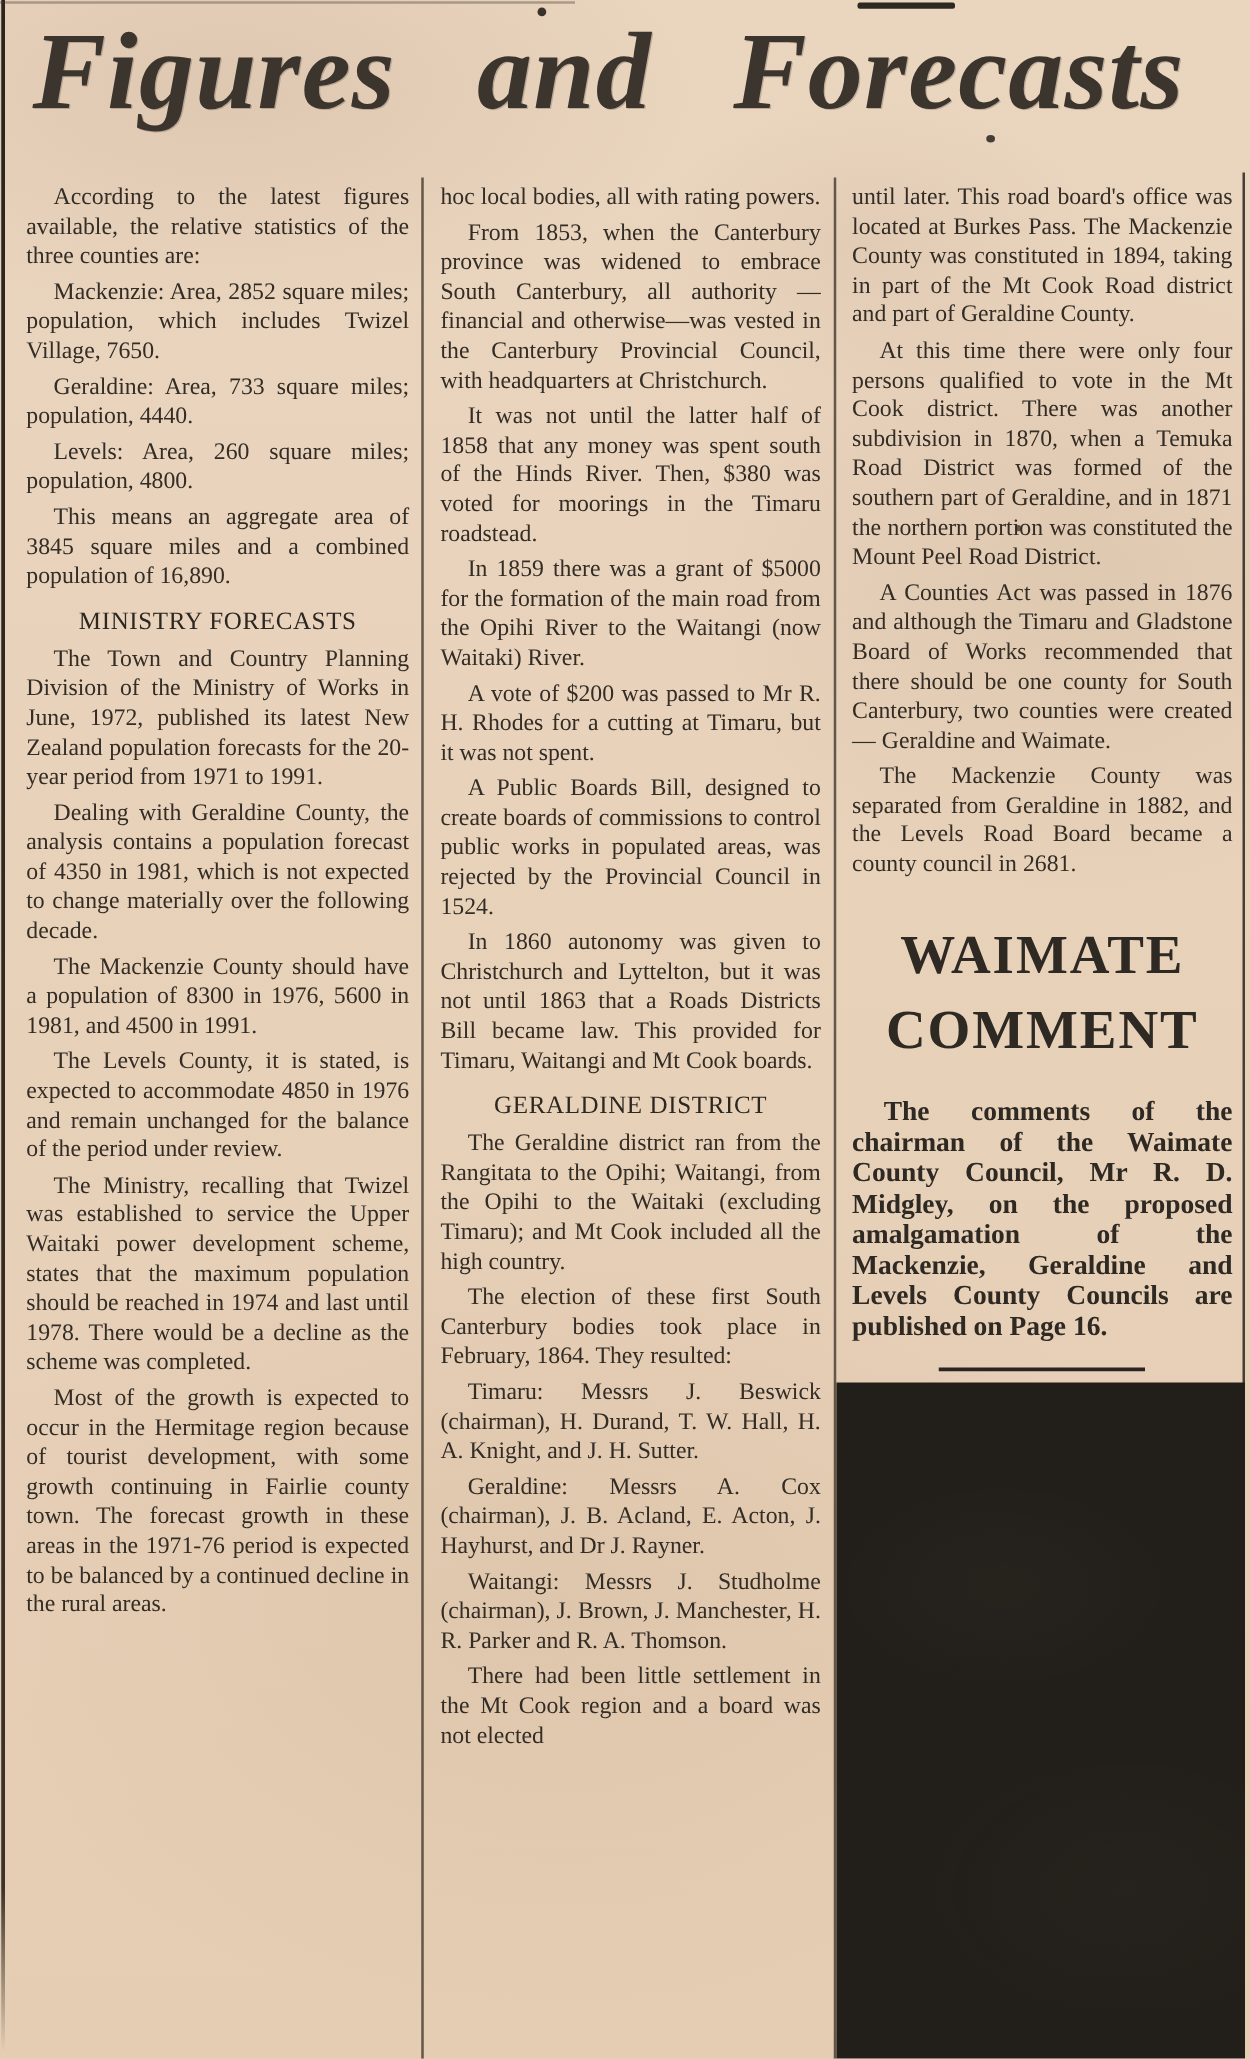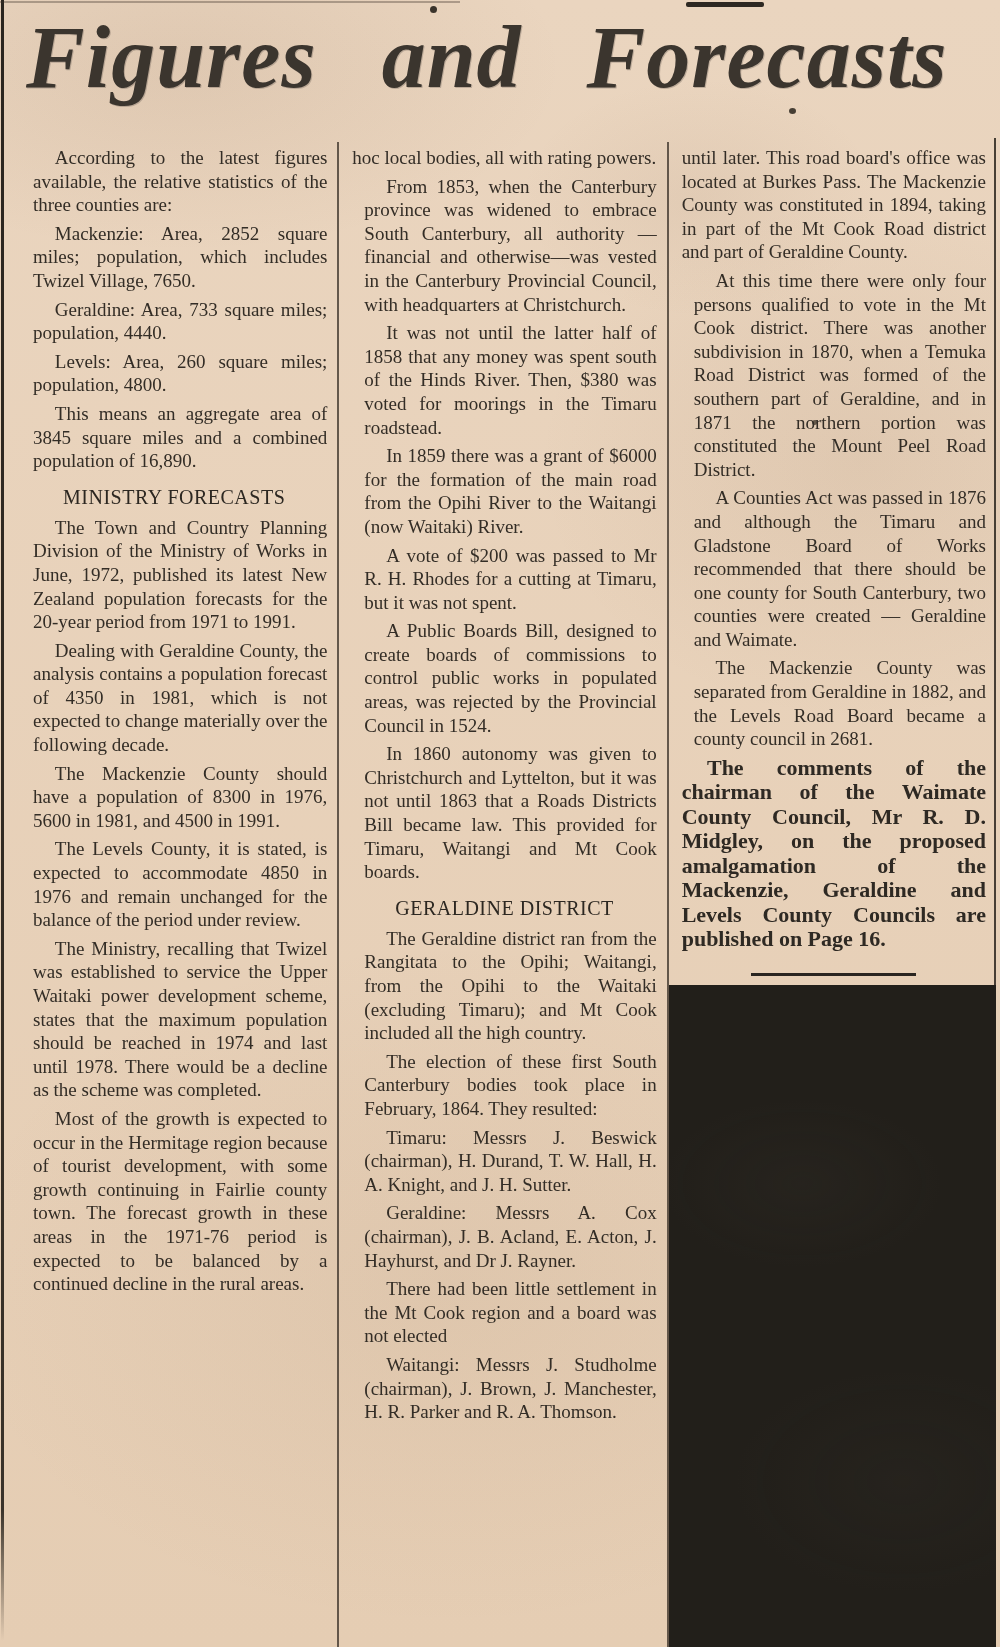--- a/index.html
+++ b/index.html
@@ -64,21 +64,21 @@
     overflow:hidden;
   }
   .col + .col{ border-left:2px solid rgba(48,40,32,0.72); }
 
   .col p{
     font-size:19px; line-height:23.6px;
     text-align:justify;
     margin:0 0 5px 0;
     color:#332d26;
   }
-  .col p.para{ text-indent:1.15em;margin-left:12px; }
+  .col p.para{ text-indent:1.15em; }
   .col p.cont{ text-indent:0; }
   .col h3.heading{
     font-size:20px; line-height:24px;
     text-align:center; font-weight:normal;
     letter-spacing:0.5px;
     margin:12px 0 7px 0;
     color:#2c2721;
   }
   .col h2.display{
     font-size:44px; line-height:1.38;
@@ -140,39 +140,40 @@
           <p class="para">The Levels County, it is stated, is expected to accommodate 4850 in 1976 and remain unchanged for the balance of the period under review.</p>
           <p class="para">The Ministry, recalling that Twizel was established to service the Upper Waitaki power development scheme, states that the maximum population should be reached in 1974 and last until 1978. There would be a decline as the scheme was completed.</p>
           <p class="para">Most of the growth is expected to occur in the Hermitage region because of tourist development, with some growth continuing in Fairlie county town. The forecast growth in these areas in the 1971-76 period is expected to be balanced by a continued decline in the rural areas.</p>
         </div>
     </div>
     <div class="col">
       <div>
           <p class="cont">hoc local bodies, all with rating powers.</p>
           <p class="para">From 1853, when the Canterbury province was widened to embrace South Canterbury, all authority — financial and otherwise—was vested in the Canterbury Provincial Council, with headquarters at Christchurch.</p>
           <p class="para">It was not until the latter half of 1858 that any money was spent south of the Hinds River. Then, $380 was voted for moorings in the Timaru roadstead.</p>
-          <p class="para">In 1859 there was a grant of $6000 for the formation of the main road from the Opihi River to the Waitangi (now Waitaki) River.</p>
+          <p class="para">In 1859 there was a grant of $5000 for the formation of the main road from the Opihi River to the Waitangi (now Waitaki) River.</p>
           <p class="para">A vote of $200 was passed to Mr R. H. Rhodes for a cutting at Timaru, but it was not spent.</p>
           <p class="para">A Public Boards Bill, designed to create boards of commissions to control public works in populated areas, was rejected by the Provincial Council in 1524.</p>
           <p class="para">In 1860 autonomy was given to Christchurch and Lyttelton, but it was not until 1863 that a Roads Districts Bill became law. This provided for Timaru, Waitangi and Mt Cook boards.</p>
           <h3 class="heading">GERALDINE DISTRICT</h3>
           <p class="para">The Geraldine district ran from the Rangitata to the Opihi; Waitangi, from the Opihi to the Waitaki (excluding Timaru); and Mt Cook included all the high country.</p>
           <p class="para">The election of these first South Canterbury bodies took place in February, 1864. They resulted:</p>
           <p class="para">Timaru: Messrs J. Beswick (chairman), H. Durand, T. W. Hall, H. A. Knight, and J. H. Sutter.</p>
           <p class="para">Geraldine: Messrs A. Cox (chairman), J. B. Acland, E. Acton, J. Hayhurst, and Dr J. Rayner.</p>
+          <p class="para">Waitangi: Messrs J. Studholme (chairman), J. Brown, J. Manchester, H. R. Parker and R. A. Thomson.</p>
           <p class="para">There had been little settlement in the Mt Cook region and a board was not elected</p>
-          <p class="para">Waitangi: Messrs J. Studholme (chairman), J. Brown, J. Manchester, H. R. Parker and R. A. Thomson.</p>
         </div>
     </div>
     <div class="col">
       <div>
           <p class="cont">until later. This road board's office was located at Burkes Pass. The Mackenzie County was constituted in 1894, taking in part of the Mt Cook Road district and part of Geraldine County.</p>
           <p class="para">At this time there were only four persons qualified to vote in the Mt Cook district. There was another subdivision in 1870, when a Temuka Road District was formed of the southern part of Geraldine, and in 1871 the northern portion was constituted the Mount Peel Road District.</p>
           <p class="para">A Counties Act was passed in 1876 and although the Timaru and Gladstone Board of Works recommended that there should be one county for South Canterbury, two counties were created — Geraldine and Waimate.</p>
           <p class="para">The Mackenzie County was separated from Geraldine in 1882, and the Levels Road Board became a county council in 2681.</p>
+          <h2 class="display">WAIMATE COMMENT</h2>
           <p class="bold">The comments of the chairman of the Waimate County Council, Mr R. D. Midgley, on the proposed amalgamation of the Mackenzie, Geraldine and Levels County Councils are published on Page 16.</p>
         </div>
       <div class="end-rule"></div>
       <div class="black-block"></div>
     </div>
   </div>
 
 </div>
 
 </body></html>

